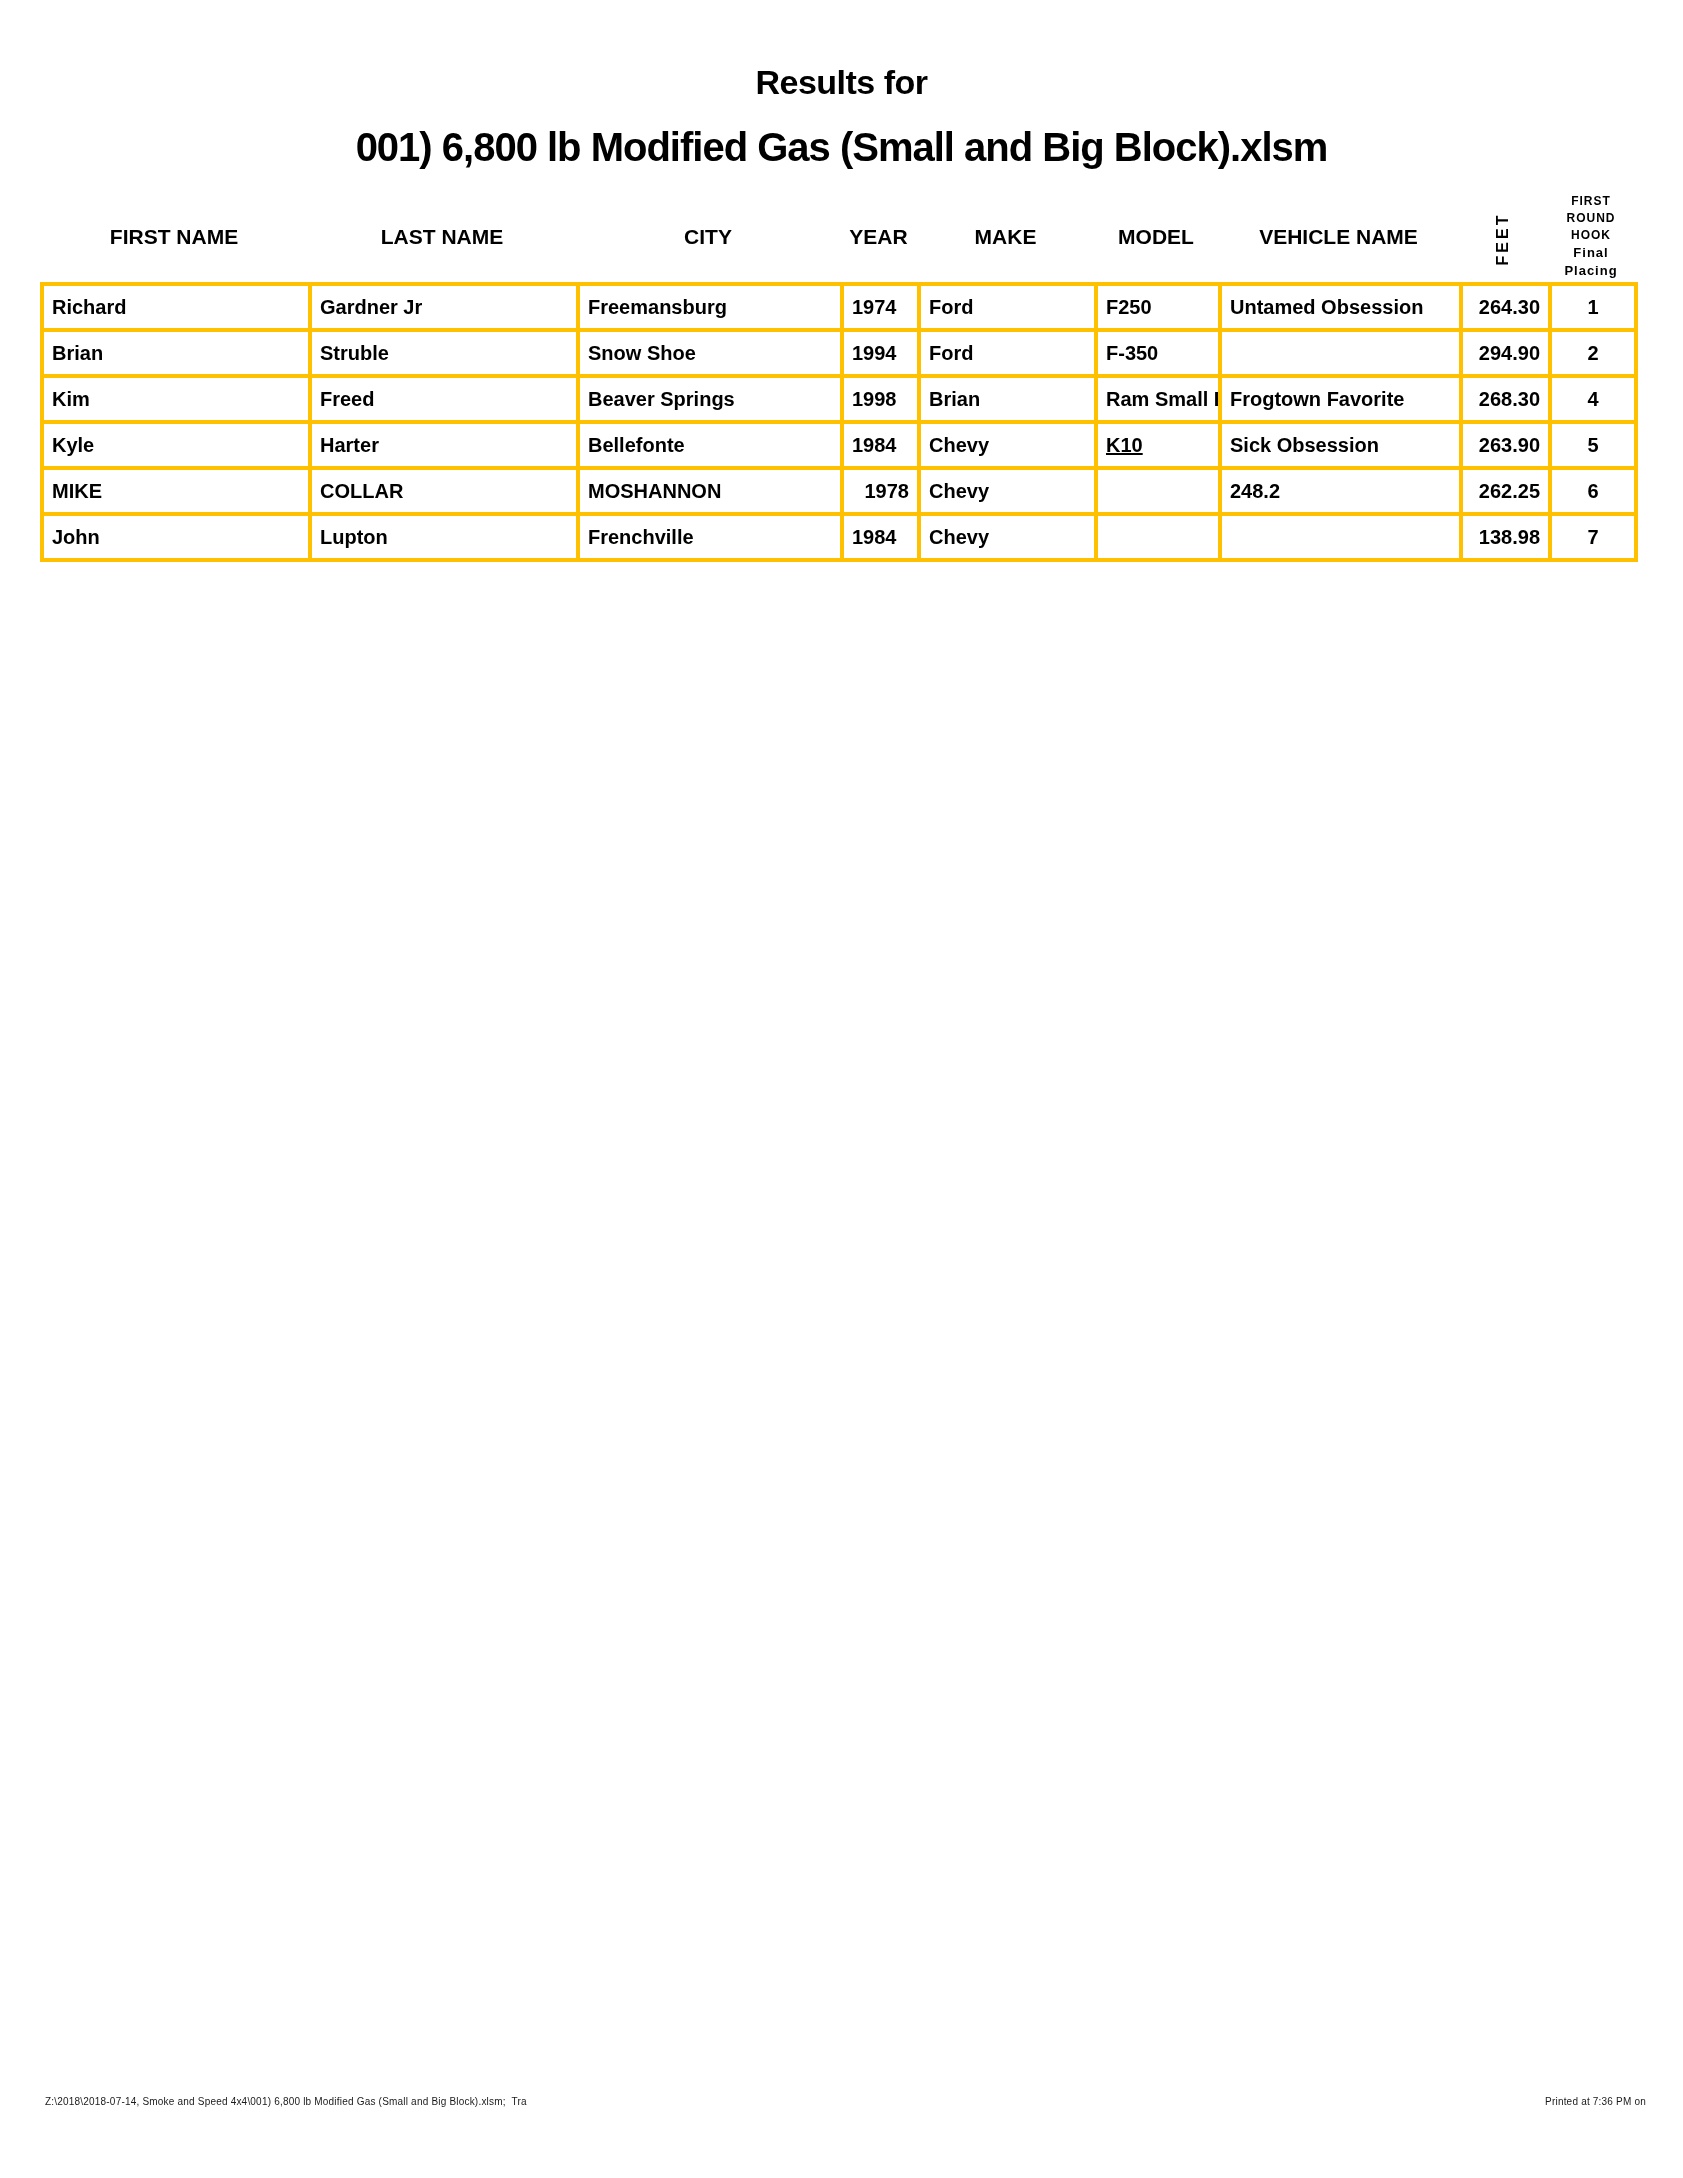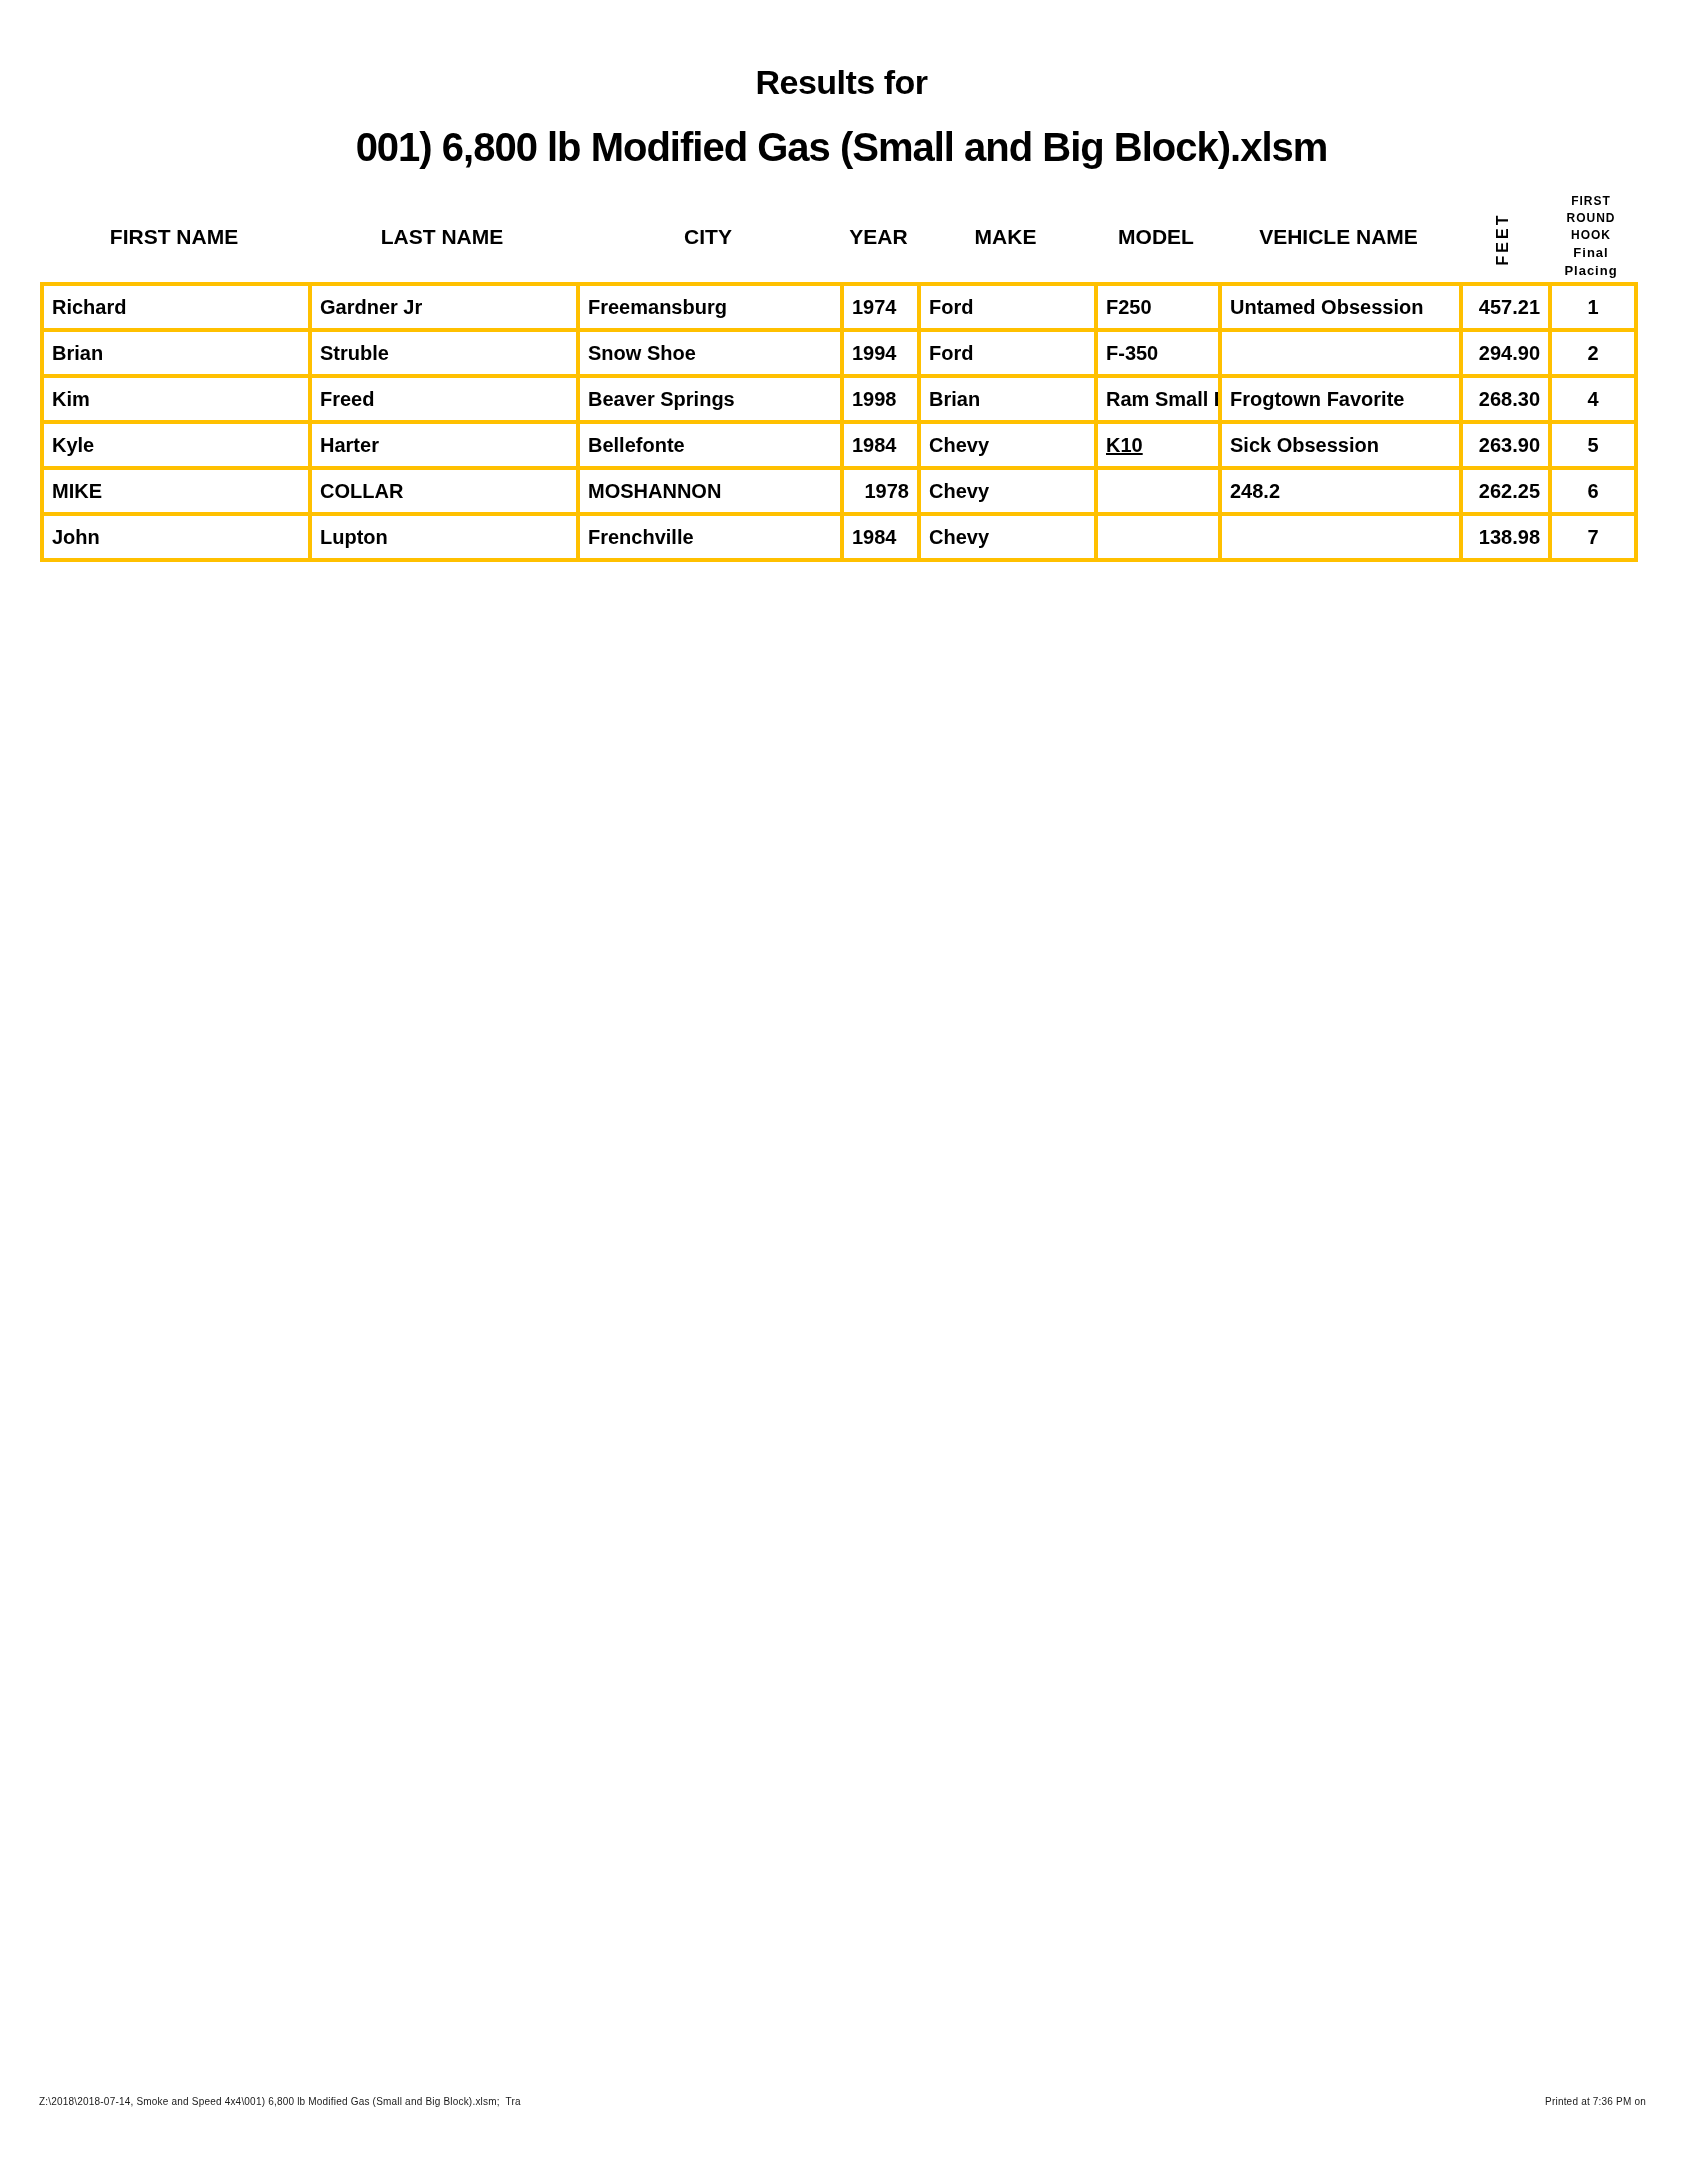--- a/index.html
+++ b/index.html
@@ -59,21 +59,21 @@
     font-size:20px; font-weight:bold;
     padding:0 8px;
     white-space:nowrap; overflow:hidden;
     background:#ffffff;
     text-align:left; vertical-align:middle;
   }
   table.results td:nth-child(8) { text-align:right; }
   table.results td:nth-child(9) { text-align:center; }
 
   .footer-left {
-    position:absolute; top:2096px; left:39px;
+    position:absolute; top:2096px; left:45px;
     font-size:10px; color:#1a1a1a; letter-spacing:0.2px;
     white-space:pre;
   }
   .footer-right {
     position:absolute; top:2096px; right:37px;
     font-size:10px; color:#1a1a1a; letter-spacing:0.2px;text-align:right;
   }
 </style>
 </head>
 <body>
@@ -115,21 +115,21 @@
     </colgroup>
     <tbody>
         <tr>
           <td style="border-color: rgb(255, 192, 0);">Richard</td>
           <td style="border-color: rgb(255, 192, 0);">Gardner Jr</td>
           <td style="border-color: rgb(255, 192, 0);">Freemansburg</td>
           <td style="border-color: rgb(255, 192, 0);">1974</td>
           <td style="border-color: rgb(255, 192, 0);">Ford</td>
           <td style="border-color: rgb(255, 192, 0);">F250</td>
           <td style="border-color: rgb(255, 192, 0);">Untamed Obsession</td>
-          <td style="border-color: rgb(255, 192, 0);">457.21</td>
+          <td style="border-color: rgb(255, 192, 0);">264.30</td>
           <td style="border-color: rgb(255, 192, 0);">1</td>
         </tr>
         <tr>
           <td style="border-color: rgb(255, 192, 0);">Brian</td>
           <td style="border-color: rgb(255, 192, 0);">Struble</td>
           <td style="border-color: rgb(255, 192, 0);">Snow Shoe</td>
           <td style="border-color: rgb(255, 192, 0);">1994</td>
           <td style="border-color: rgb(255, 192, 0);">Ford</td>
           <td style="border-color: rgb(255, 192, 0);">F-350</td>
           <td style="border-color: rgb(255, 192, 0);"></td>

